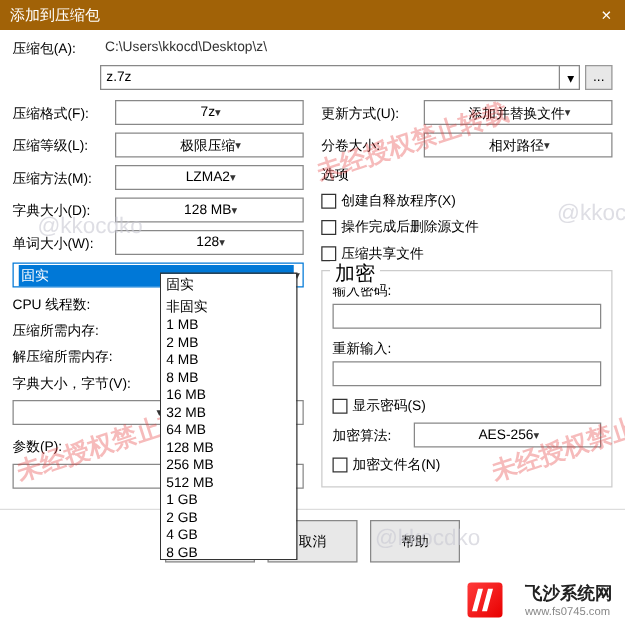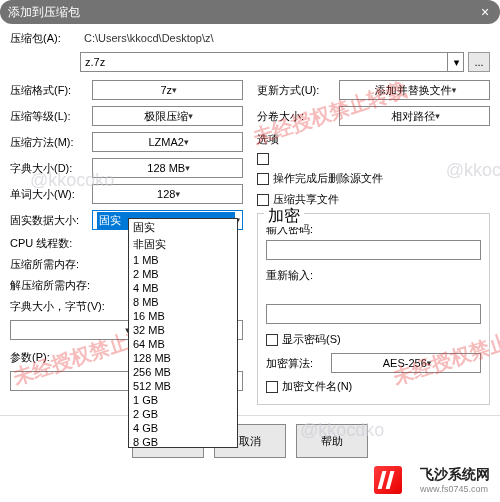--- a/index.html
+++ b/index.html
@@ -1,17 +1,17 @@
 <!DOCTYPE html>
 <html><head>
 <meta charset="utf-8">
 <style>
 * { box-sizing: border-box; margin: 0; padding: 0; }
 body { font-family: "Microsoft YaHei", sans-serif; font-size: 11px; background: #fff; width: 500px; height: 502px; overflow: hidden; position: relative; }
-.titlebar { background: #737373; color: #fff; height: 24px; display: flex; align-items: center; padding: 0 8px; justify-content: space-between; border-radius: 12px; }
+.titlebar { background: #a16207; color: #fff; height: 24px; display: flex; align-items: center; padding: 0 8px; justify-content: space-between; }
 .titlebar .title { font-size: 12px; }
 .titlebar .close { width: 14px; height: 14px; display: flex; align-items: center; justify-content: center; font-size: 14px; cursor: pointer; }
 .content { padding: 6px 10px 6px 10px; }
 .row { display: flex; align-items: center; margin-bottom: 6px; }
 .lbl { width: 70px; flex-shrink: 0; }
 .lbl2 { width: 82px; flex-shrink: 0; }
 .path-display { flex: 1; font-size: 11px; padding: 2px 4px; color: #333; }
 .input-text { border: 1px solid #888; height: 20px; padding: 0 4px; font-size: 11px; background: #fff; }
 .browse-btn { width: 22px; height: 20px; border: 1px solid #999; background: #e8e8e8; margin-left: 4px; display:flex; align-items:center; justify-content:center; font-size:11px; }
 .combo { border: 1px solid #888; height: 20px; font-size: 11px; background: #fff; display: flex; align-items: center; justify-content: center; padding: 0 2px 0 4px; position: relative; }
@@ -90,21 +90,20 @@
           </div>
         </div>
       <div class="row">
           <span class="lbl2">单词大小(W):</span>
           <div class="combo" style="flex:1">
             <span>128</span>
             <span class="arrow">▾</span>
           </div>
         </div>
       <div class="row">
-          <span class="lbl2">固实数据大小:</span>
           <div class="combo highlighted" style="flex:1">
             <span class="sel">固实</span>
             <span class="arrow">▾</span>
           </div>
         </div>
       <div class="row">
           <span class="lbl2">CPU 线程数:</span>
         </div>
       <div class="row">
           <span class="lbl2">压缩所需内存:</span>
@@ -141,35 +140,36 @@
           <span class="lbl2">分卷大小:</span>
           <div class="combo" style="flex:1">
             <span>相对路径</span>
             <span class="arrow">▾</span>
           </div>
         </div>
 
       <div class="group-title">选项</div>
       <div class="checkbox-row">
           <span class="box"></span>
+          <span>创建自释放程序(X)</span>
         </div>
       <div class="checkbox-row">
           <span class="box"></span>
           <span>操作完成后删除源文件</span>
         </div>
       <div class="checkbox-row">
           <span class="box"></span>
           <span>压缩共享文件</span>
         </div>
 
       <div class="section-box">
         <span class="legend">加密</span>
         <div style="margin-bottom:3px">输入密码:</div>
         <input class="pwd-input" type="password" style="">
-        <div style="margin-bottom:21px">重新输入:</div>
+        <div style="margin-bottom:3px">重新输入:</div>
         <input class="pwd-input" type="password" style="">
         <div class="checkbox-row">
             <span class="box"></span>
             <span>显示密码(S)</span>
           </div>
         <div class="row">
             <span style="width:65px">加密算法:</span>
             <div class="combo" style="flex:1">
               <span>AES-256</span>
               <span class="arrow">▾</span>

